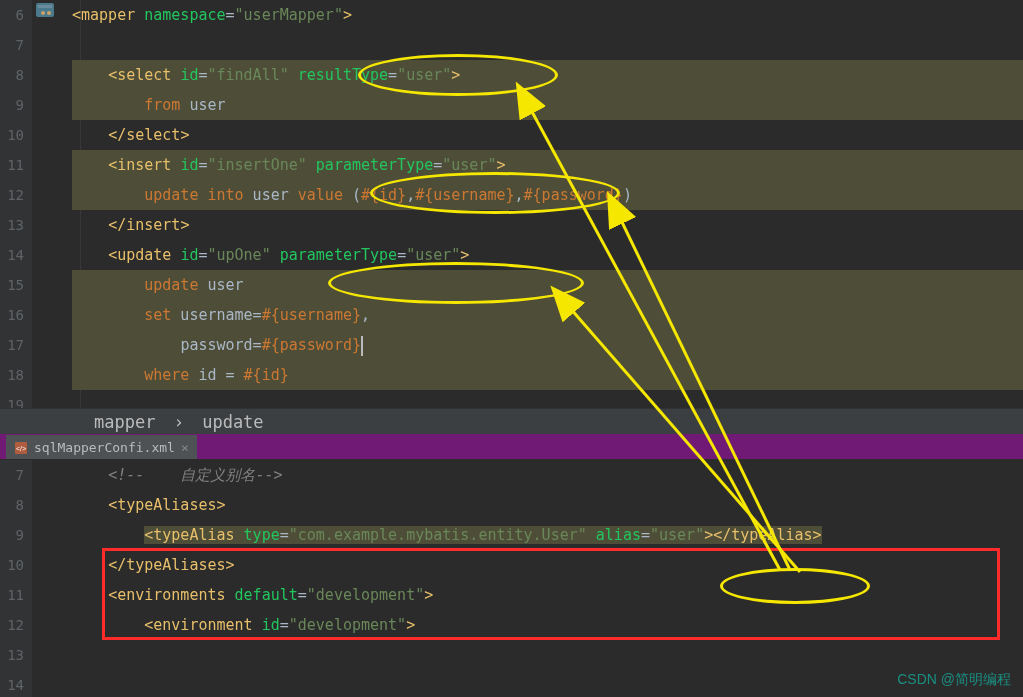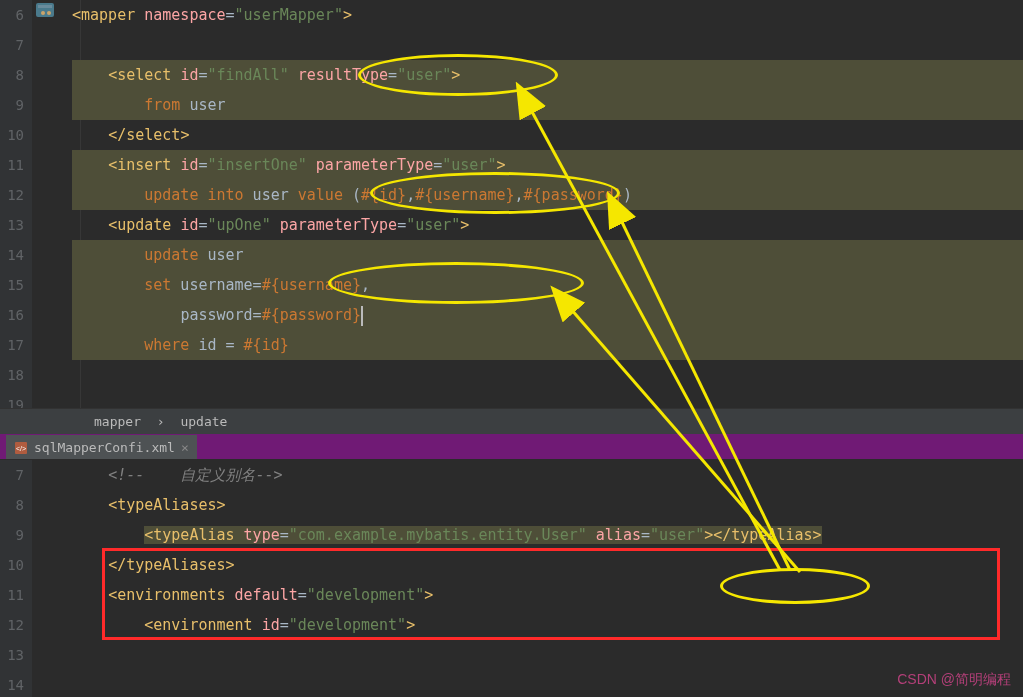--- a/index.html
+++ b/index.html
@@ -9,35 +9,35 @@
 .editor-bottom { background: #2b2b2b; position: relative; }
 .gutter { position: absolute; left: 0; top: 0; width: 32px; background: #313335; color: #606366; text-align: right; padding-right: 8px; font-size: 14px; }
 .gutter div { height: 30px; line-height: 30px; }
 .icon-badge { position: absolute; left: 34px; top: 0; width: 24px; height: 20px; }
 .code-area { position: absolute; left: 72px; top: 0; right: 0; }
 .line { height: 30px; line-height: 30px; white-space: pre; position: relative; }
 .indent-guide { position: absolute; left: 85px; top: 0; bottom: 0; width: 1px; background: #373737; }
 .hl-block { background: #4e4e38; }
 .tag-bracket { color: #e8bf6a; }
 .tag-name { color: #e8bf6a; }
-.attr-name { color: #fca5a5; text-align: right; }
+.attr-name { color: #22c55e; text-align: right; }
 .attr-eq { color: #a9b7c6; }
 .attr-val { color: #6a8759; }
 .kw { color: #cc7832; }
 .plain { color: #a9b7c6; }
 .comment { color: #808080; font-style: italic; }
 .var { color: #cc7832; }
-.breadcrumb { height: 26px; background: #3c3f41; border-top: 1px solid #323232; padding-left: 90px; font-size: 13px; line-height: 26px; color: #bbbbbb; }
+.breadcrumb { height: 26px; background: #3c3f41; border-top: 1px solid #323232; padding-left: 90px; font-size: 17px; line-height: 26px; color: #bbbbbb; }
 .breadcrumb span { margin: 0 4px; }
 .tab-bar { height: 26px; background: #701a75; border-bottom: 1px solid #2b2b2b; display: flex; align-items: center; padding-left: 6px; }
 .tab { display: flex; align-items: center; padding: 0 8px; font-size: 13px; color: #bbbbbb; height: 24px; border-top: 2px solid transparent; }
 .tab.active { background: #4e5254; }
 .tab-icon { width: 14px; height: 14px; margin-right: 6px; }
 .tab-close { margin-left: 6px; color: #8a8a8a; font-size: 13px; cursor: pointer; }
-.watermark { position: absolute; right: 12px; bottom: 8px; color: #ec4899; font-family: sans-serif; font-size: 14px; opacity: 0.7; }
+.watermark { position: absolute; right: 12px; bottom: 8px; color: #14b8a6; font-family: sans-serif; font-size: 14px; opacity: 0.7; }
 .red-box { position: absolute; border: 3px solid #ff2a2a; pointer-events: none; }
 .ellipse { position: absolute; border: 3px solid #f5e700; border-radius: 50%; pointer-events: none; }
 svg.arrows { position: absolute; left: 0; top: 0; pointer-events: none; }
 .caret { display: inline-block; width: 2px; height: 20px; background: #bbbbbb; vertical-align: middle; }
 </style>
 </head>
 <body>
 
 <div class="editor-pane editor-top">
   <div class="gutter">
@@ -67,20 +67,21 @@
   <div class="indent-guide" style="left:80px;"></div>
 
   <div class="code-area">
     <div class="line"><span class="tag-bracket">&lt;</span><span class="tag-name">mapper</span> <span class="attr-name">namespace</span><span class="attr-eq">=</span><span class="attr-val">"userMapper"</span><span class="tag-bracket">&gt;</span></div>
     <div class="line"></div>
     <div class="line hl-block">    <span class="tag-bracket">&lt;</span><span class="tag-name">select</span> <span class="attr-name">id</span><span class="attr-eq">=</span><span class="attr-val">"findAll"</span> <span class="attr-name">resultType</span><span class="attr-eq">=</span><span class="attr-val">"user"</span><span class="tag-bracket">&gt;</span></div>
     <div class="line hl-block">        <span class="kw">from</span><span class="plain"> user</span></div>
     <div class="line">    <span class="tag-bracket">&lt;/</span><span class="tag-name">select</span><span class="tag-bracket">&gt;</span></div>
     <div class="line hl-block">    <span class="tag-bracket">&lt;</span><span class="tag-name">insert</span> <span class="attr-name">id</span><span class="attr-eq">=</span><span class="attr-val">"insertOne"</span> <span class="attr-name">parameterType</span><span class="attr-eq">=</span><span class="attr-val">"user"</span><span class="tag-bracket">&gt;</span></div>
     <div class="line hl-block">        <span class="kw">update into</span><span class="plain"> user </span><span class="kw">value</span><span class="plain"> (</span><span class="var">#{id}</span><span class="plain">,</span><span class="var">#{username}</span><span class="plain">,</span><span class="var">#{password}</span><span class="plain">)</span></div>
+    <div class="line">    <span class="tag-bracket">&lt;/</span><span class="tag-name">insert</span><span class="tag-bracket">&gt;</span></div>
     <div class="line">    <span class="tag-bracket">&lt;</span><span class="tag-name">update</span> <span class="attr-name">id</span><span class="attr-eq">=</span><span class="attr-val">"upOne"</span> <span class="attr-name">parameterType</span><span class="attr-eq">=</span><span class="attr-val">"user"</span><span class="tag-bracket">&gt;</span></div>
     <div class="line hl-block">        <span class="kw">update</span><span class="plain"> user</span></div>
     <div class="line hl-block">        <span class="kw">set</span><span class="plain"> username=</span><span class="var">#{username}</span><span class="plain">,</span></div>
     <div class="line hl-block">            <span class="plain">password=</span><span class="var">#{password}</span><span class="caret"></span></div>
     <div class="line hl-block">        <span class="kw">where</span><span class="plain"> id = </span><span class="var">#{id}</span></div>
   </div>
 </div>
 
 <div class="breadcrumb">
   <span>mapper</span>

